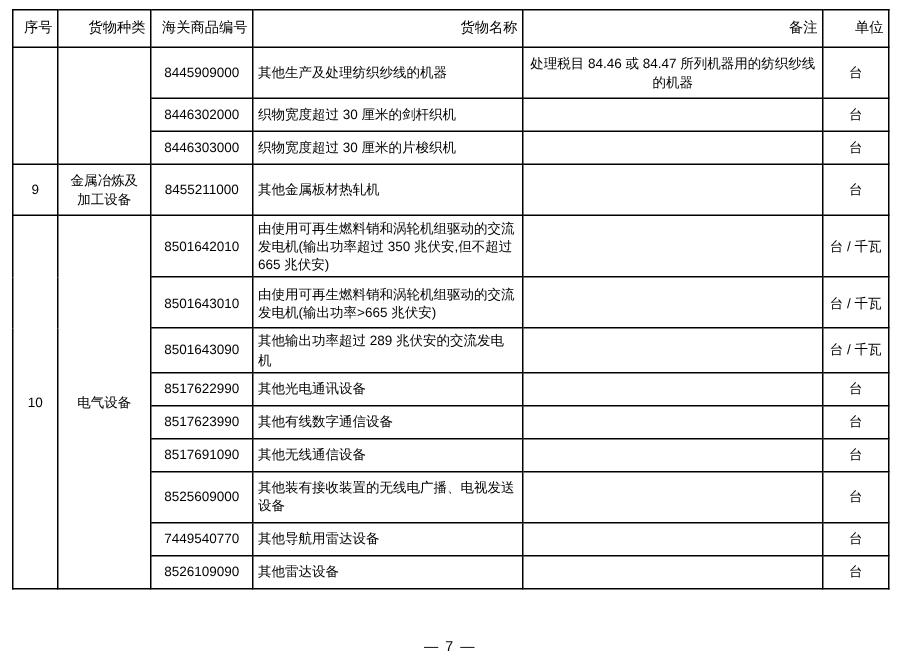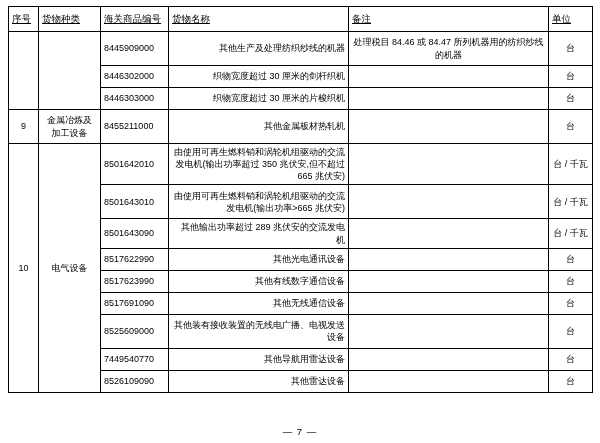--- a/index.html
+++ b/index.html
@@ -28,34 +28,33 @@
     font-size: 9px;
   }
   table.doc-table td, table.doc-table th {
     border: 1px solid #000000;
     padding: 2px 3px;
     vertical-align: middle;
     line-height: 1.35;
     font-weight: normal;
   }
   thead th {
-    text-align: left;
+    text-align: right;
     height: 20px;
     font-size: 9.5px;
-    text-decoration: underline;
   }
   .c-seq   { width: 30px;  text-align: center; }
   .c-kind  { width: 62px;  text-align: center; }
   .c-code  { width: 68px;  text-align: center; }
   .c-name  { width: 180px; text-align: left; }
   .c-note  { width: 200px; text-align: left; }
   .c-unit  { width: 44px;  text-align: center; }
 
-  td.code  { text-align: left; }
-  td.name  { text-align: right; }
+  td.code  { text-align: center; }
+  td.name  { text-align: left; }
   td.note  { text-align: center; }
   td.unit  { text-align: center; }
   td.seq   { text-align: center; vertical-align: middle; }
   td.kind  { text-align: center; vertical-align: middle; }
   .row-h2 { height: 22px; margin-left: 28px; }
   .row-h3 { height: 34px; }
 
   .footer {
     position: absolute;
     left: 0;

